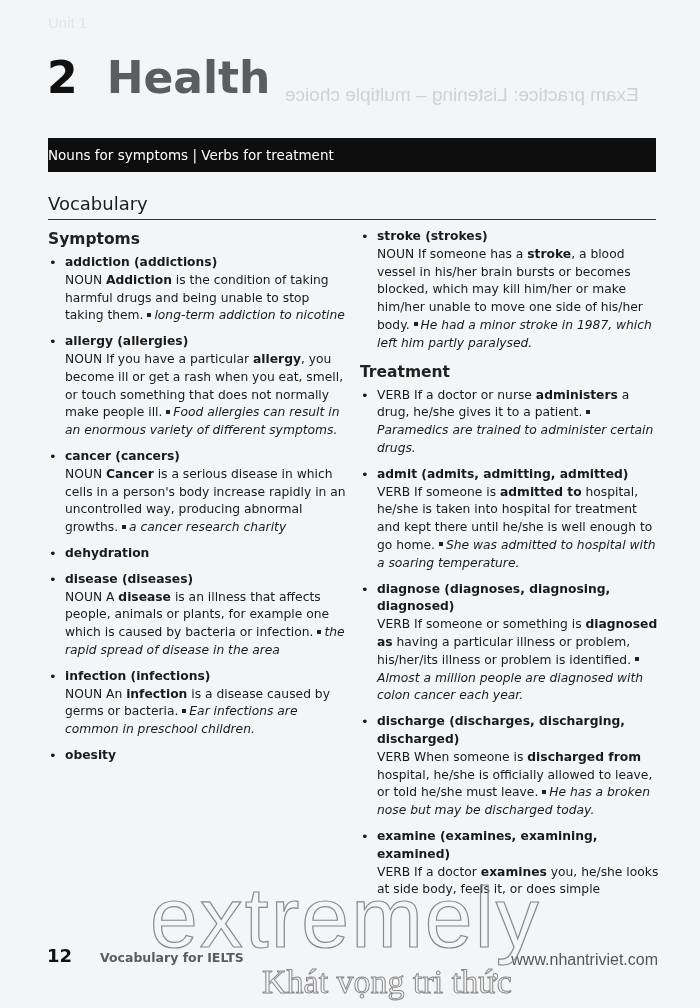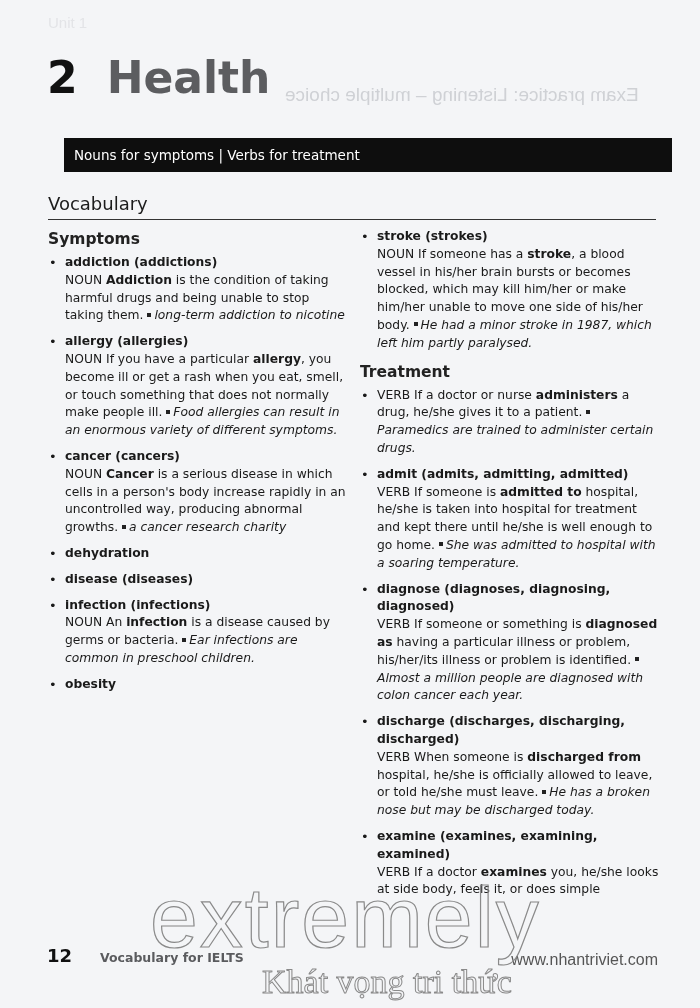--- a/index.html
+++ b/index.html
@@ -11,22 +11,22 @@
       position: relative;
     }
     .page { position: absolute; left: 0; top: 0; width: 700px; height: 1008px; }
     .ghost { position: absolute; color: #dadce0; font-family: "Liberation Sans", sans-serif; }
     .ghost-unit { left: 48px; top: 14px; font-size: 15px; color: #e3e4e7; }
     .ghost-exam { left: 285px; top: 84px; font-size: 19px; transform: scaleX(-1); color: #cfd1d5; white-space: nowrap; }
     .chapter { position: absolute; left: 47px; top: 52px; display: flex; align-items: baseline; }
     .chapter-num { font-family: "DejaVu Sans", sans-serif; font-weight: bold; font-size: 44px; color: #111; letter-spacing: -1px; }
     .chapter-title { font-family: "DejaVu Sans", sans-serif; font-weight: bold; font-size: 44px; color: #5c5d60; margin-left: 30px; letter-spacing: 0px; }
     .banner {
-      position: absolute; left: 64px; top: 138px; width: 608px; height: 34px;
-      background: #0e0e0e; color: #fff; box-sizing: border-box; padding-left: 10px;
+      position: absolute; left: 48px; top: 138px; width: 608px; height: 34px;
+      background: #0e0e0e; color: #fff; box-sizing: border-box; padding-left: 0;
       font-size: 13.5px; line-height: 34px;
     }
     .vocab-heading { position: absolute; left: 48px; top: 193px; font-size: 18px; color: #1c1c1c; }
     .vocab-rule { position: absolute; left: 48px; top: 219px; width: 608px; height: 1px; background: #333; }
     .col { position: absolute; top: 228px; }
     .col-left { left: 48px; width: 300px; }
     .col-right { left: 360px; width: 300px; }
     .section-title { font-size: 15.5px; font-weight: bold; color: #222; margin: 2px 0 6px 0; }
     .col-right .section-title { margin-top: 10px; }
     .entry { position: relative; padding-left: 17px; margin-bottom: 8px; font-size: 12.3px; line-height: 17.8px; }
@@ -63,21 +63,21 @@
 
   <div class="vocab-heading">Vocabulary</div>
   <div class="vocab-rule"></div>
 
   <div class="col col-left" id="col-left">
       <div class="section-title">Symptoms</div>
       <div class="entry"><span class="bullet">•</span><span class="headword">addiction (addictions)</span><span class="def"><span>NOUN</span> <span></span><b>Addiction</b><span> is the condition of taking harmful drugs and being unable to stop taking them.</span> <span class="sq"></span><span class="example">long-term addiction to nicotine</span></span></div>
       <div class="entry"><span class="bullet">•</span><span class="headword">allergy (allergies)</span><span class="def"><span>NOUN</span> <span>If you have a particular </span><b>allergy</b><span>, you become ill or get a rash when you eat, smell, or touch something that does not normally make people ill.</span> <span class="sq"></span><span class="example">Food allergies can result in an enormous variety of different symptoms.</span></span></div>
       <div class="entry"><span class="bullet">•</span><span class="headword">cancer (cancers)</span><span class="def"><span>NOUN</span> <span></span><b>Cancer</b><span> is a serious disease in which cells in a person's body increase rapidly in an uncontrolled way, producing abnormal growths.</span> <span class="sq"></span><span class="example">a cancer research charity</span></span></div>
       <div class="entry"><span class="bullet">•</span><span class="headword">dehydration</span></div>
-      <div class="entry"><span class="bullet">•</span><span class="headword">disease (diseases)</span></div>
+      <div class="entry"><span class="bullet">•</span><span class="headword">disease (diseases)</span><span class="def"><span>NOUN</span> <span>A </span><b>disease</b><span> is an illness that affects people, animals or plants, for example one which is caused by bacteria or infection.</span> <span class="sq"></span><span class="example">the rapid spread of disease in the area</span></span></div>
       <div class="entry"><span class="bullet">•</span><span class="headword">infection (infections)</span><span class="def"><span>NOUN</span> <span>An </span><b>infection</b><span> is a disease caused by germs or bacteria.</span> <span class="sq"></span><span class="example">Ear infections are common in preschool children.</span></span></div>
       <div class="entry"><span class="bullet">•</span><span class="headword">obesity</span></div>
     </div>
   <div class="col col-right" id="col-right">
       <div class="entry"><span class="bullet">•</span><span class="headword">stroke (strokes)</span><span class="def"><span>NOUN</span> <span>If someone has a </span><b>stroke</b><span>, a blood vessel in his/her brain bursts or becomes blocked, which may kill him/her or make him/her unable to move one side of his/her body.</span> <span class="sq"></span><span class="example">He had a minor stroke in 1987, which left him partly paralysed.</span></span></div>
       <div class="section-title">Treatment</div>
       <div class="entry"><span class="bullet">•</span><span class="def"><span>VERB</span> <span>If a doctor or nurse </span><b>administers</b><span> a drug, he/she gives it to a patient.</span> <span class="sq"></span><span class="example">Paramedics are trained to administer certain drugs.</span></span></div>
       <div class="entry"><span class="bullet">•</span><span class="headword">admit (admits, admitting, admitted)</span><span class="def"><span>VERB</span> <span>If someone is </span><b>admitted to</b><span> hospital, he/she is taken into hospital for treatment and kept there until he/she is well enough to go home.</span> <span class="sq"></span><span class="example">She was admitted to hospital with a soaring temperature.</span></span></div>
       <div class="entry"><span class="bullet">•</span><span class="headword">diagnose (diagnoses, diagnosing, diagnosed)</span><span class="def"><span>VERB</span> <span>If someone or something is </span><b>diagnosed as</b><span> having a particular illness or problem, his/her/its illness or problem is identified.</span> <span class="sq"></span><span class="example">Almost a million people are diagnosed with colon cancer each year.</span></span></div>
       <div class="entry"><span class="bullet">•</span><span class="headword">discharge (discharges, discharging, discharged)</span><span class="def"><span>VERB</span> <span>When someone is </span><b>discharged from</b><span> hospital, he/she is officially allowed to leave, or told he/she must leave.</span> <span class="sq"></span><span class="example">He has a broken nose but may be discharged today.</span></span></div>

